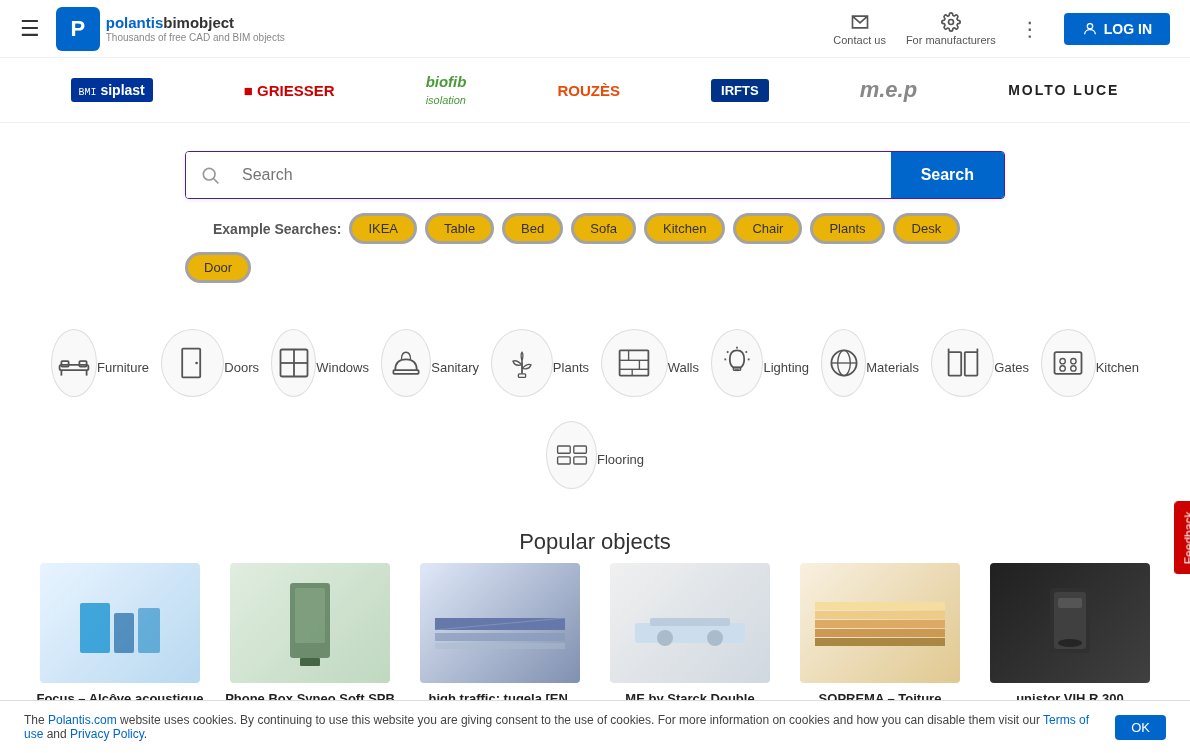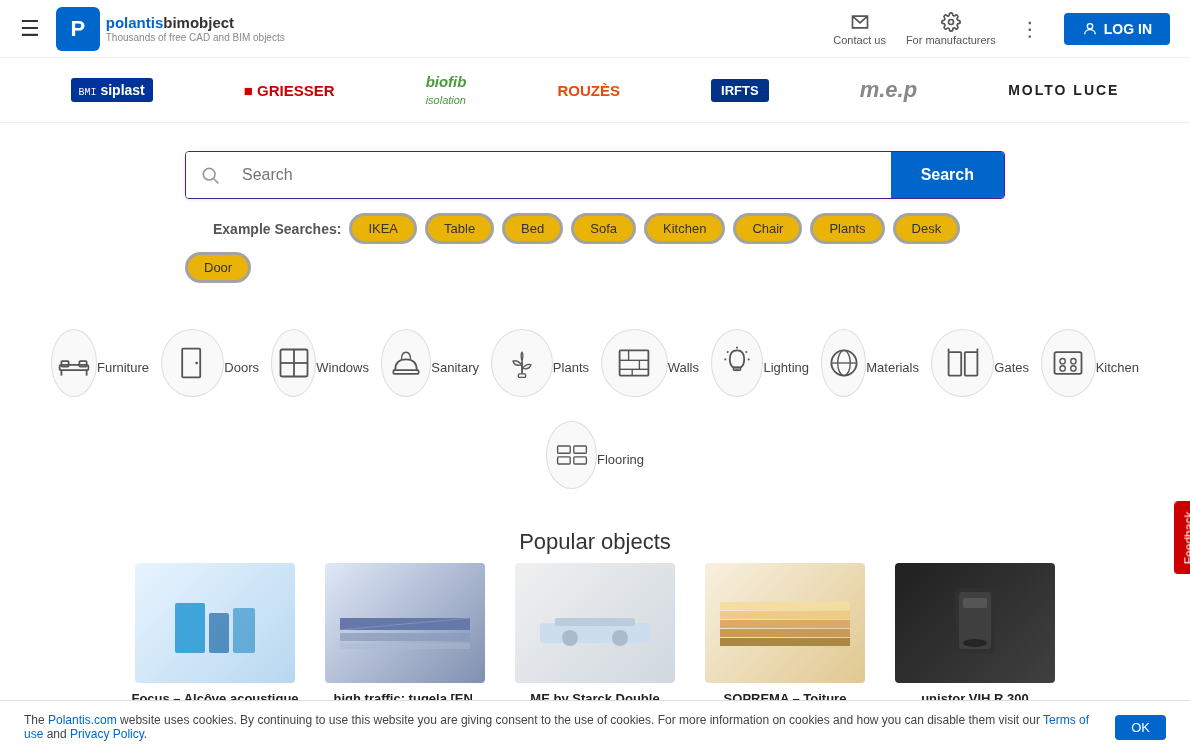--- a/index.html
+++ b/index.html
@@ -585,20 +585,30 @@
       <div class="product-img-placeholder product-alcove">
         <svg width="100" height="80" viewBox="0 0 100 80">
           <rect x="10" y="20" width="30" height="50" rx="2" fill="#0088cc" opacity="0.7"></rect>
           <rect x="44" y="30" width="20" height="40" rx="2" fill="#005599" opacity="0.6"></rect>
           <rect x="68" y="25" width="22" height="45" rx="2" fill="#0077bb" opacity="0.5"></rect>
         </svg>
       </div>
       <span class="product-title">Focus – Alcôve acoustique – 4</span>
     </div>
 
+    <div class="product-card">
+      <div class="product-img-placeholder product-phonebox">
+        <svg width="80" height="100" viewBox="0 0 80 100">
+          <rect x="20" y="10" width="40" height="75" rx="3" fill="#557755" opacity="0.8"></rect>
+          <rect x="25" y="15" width="30" height="55" rx="2" fill="#88aa88" opacity="0.6"></rect>
+          <rect x="30" y="85" width="20" height="8" rx="1" fill="#446644"></rect>
+        </svg>
+      </div>
+      <span class="product-title">Phone Box Syneo Soft SPB</span>
+    </div>
 
     <div class="product-card">
       <div class="product-img-placeholder product-traffic">
         <svg width="140" height="80" viewBox="0 0 140 80">
           <rect x="5" y="35" width="130" height="12" fill="#6677aa"></rect>
           <rect x="5" y="50" width="130" height="8" fill="#8899bb" opacity="0.7"></rect>
           <rect x="5" y="60" width="130" height="6" fill="#aabbcc" opacity="0.5"></rect>
           <line x1="5" y1="47" x2="135" y2="35" stroke="#99aacc" stroke-width="1" opacity="0.5"></line>
         </svg>
       </div>

